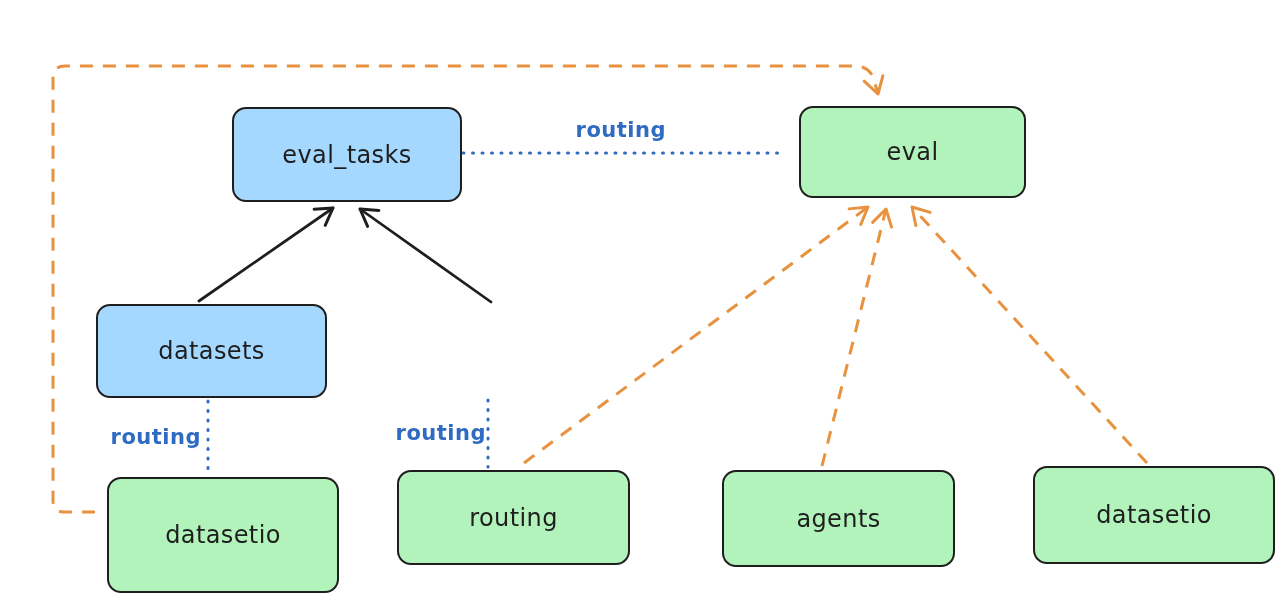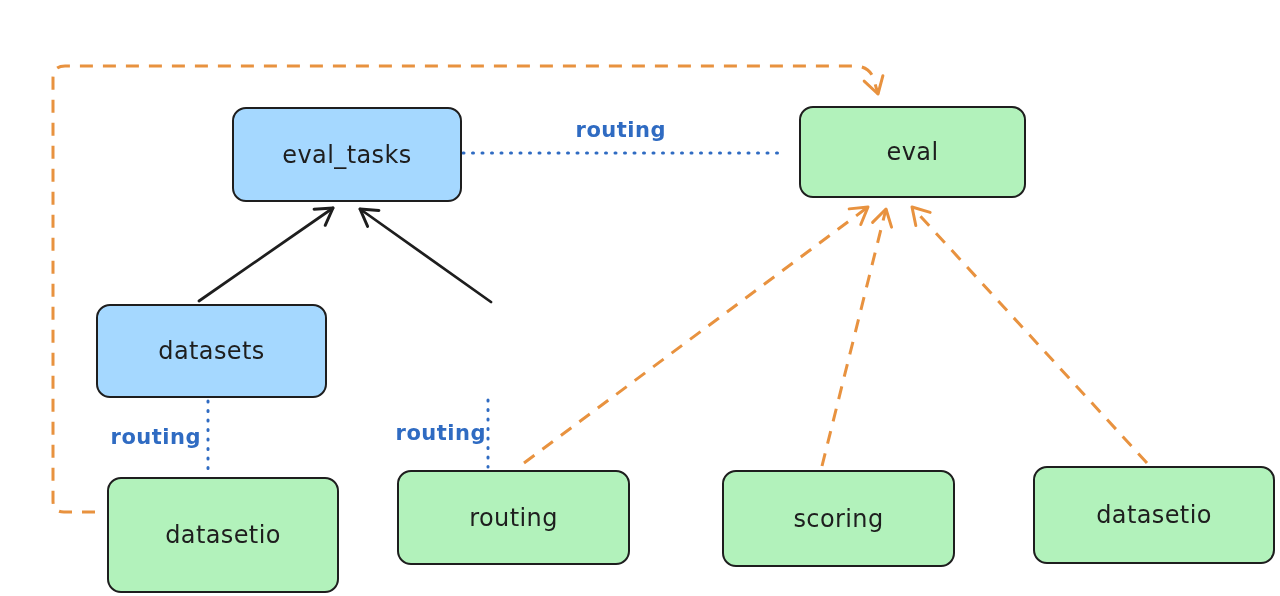--- a/index.html
+++ b/index.html
@@ -56,20 +56,20 @@
     <path class="l-orange" d="M 822 466 L 886 209" marker-end="url(#ah-orange)"></path>
     <path class="l-orange" d="M 1147 463 L 912 207" marker-end="url(#ah-orange)"></path>
   </svg>
 
   <div class="node blue" style="left:232px;top:107px;width:230px;height:95px;">eval_tasks</div>
   <div class="node blue" style="left:96px;top:304px;width:231px;height:94px;">datasets</div>
 
   <div class="node green" style="left:787px;top:106px;width:227px;height:92px;">eval</div>
   <div class="node green" style="left:95px;top:477px;width:232px;height:116px;text-align:center;">datasetio</div>
   <div class="node green" style="left:385px;top:470px;width:233px;height:95px;">routing</div>
-  <div class="node green" style="left:710px;top:470px;width:233px;height:97px;">scoring</div>
+  <div class="node green" style="left:710px;top:470px;width:233px;height:97px;">agents</div>
   <div class="node green" style="left:1021px;top:466px;width:242px;height:98px;">datasetio</div>
 
   <div class="edge-label" style="left:574px;top:118px;width:92px;">routing</div>
   <div class="edge-label" style="left:109px;top:425px;width:92px;">routing</div>
   <div class="edge-label" style="left:394px;top:421px;width:92px;">routing</div>
 
 </div>
 
 </body></html>

